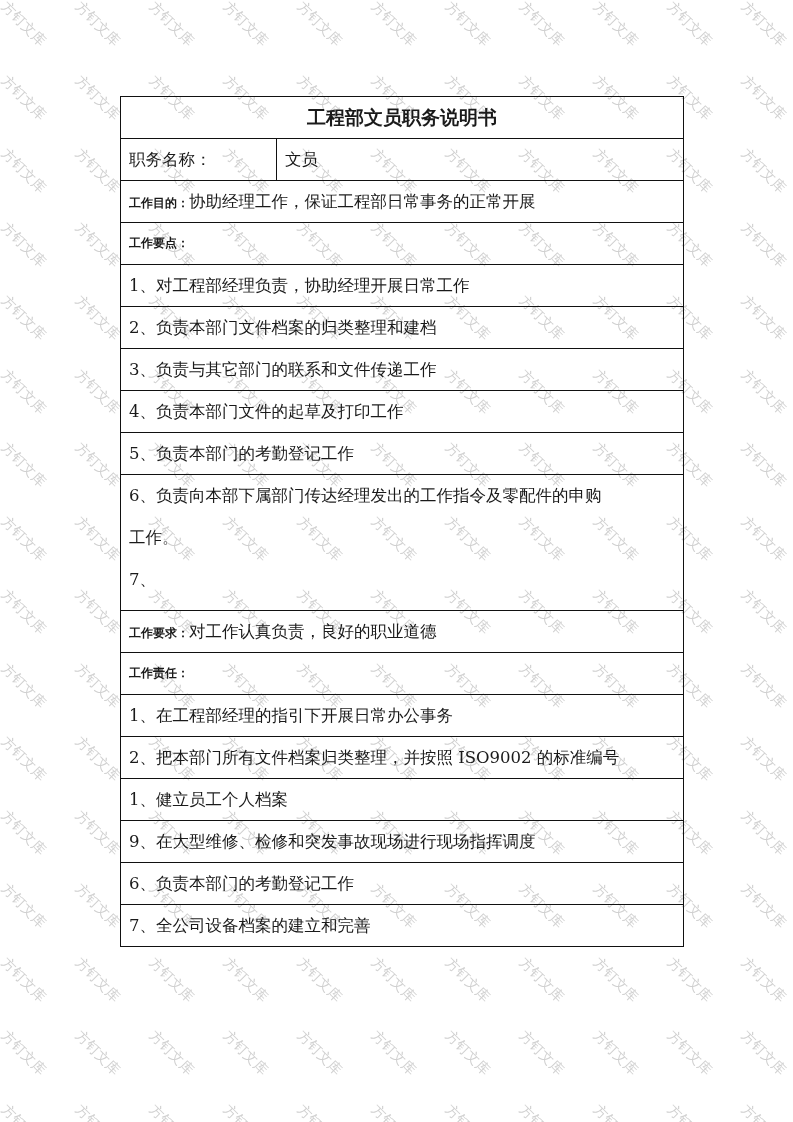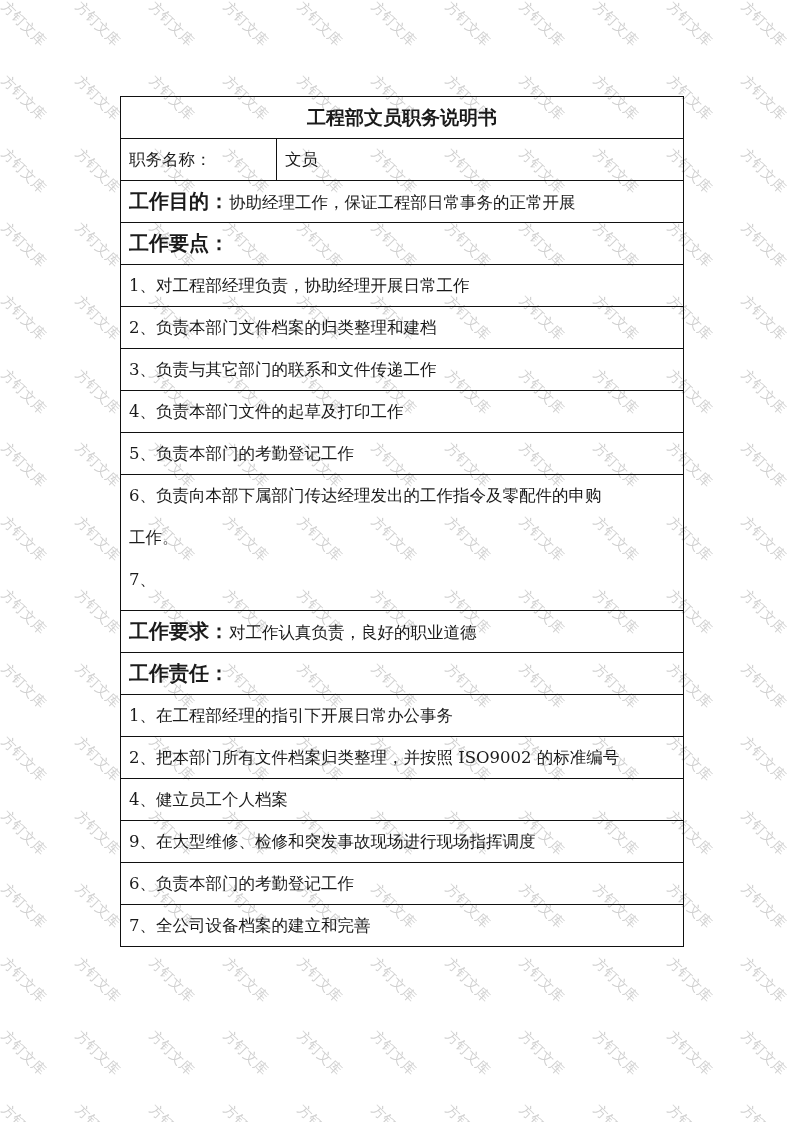--- a/index.html
+++ b/index.html
@@ -30,21 +30,21 @@
     border:1.2px solid #111;
     padding:0 0 0 8px;
     height:41px;
     vertical-align:middle;
     background:transparent;
     white-space:nowrap;
   }
   #doc-table td.title {
     text-align:center; font-weight:bold; font-family:"DejaVu Sans", sans-serif; font-size:19px; padding-left:0;
   }
-  .bold { font-weight:bold; font-family:"DejaVu Sans", sans-serif; font-size:20px; }
+  .bold { font-weight:bold; font-family:"DejaVu Sans", sans-serif; font-size:12px; }
   td.tall { height:126px !important; vertical-align:top !important; padding-top:9px !important; line-height:42px; white-space:normal !important; }
   td.tall div { line-height:42px; height:42px; }
   td.tall div.first { line-height:24px; height:33px; }
 </style>
 </head>
 <body>
 
 <div id="watermarks">
     <span class="wm" style="left: 10px; top: -2px; color: rgb(200, 200, 200);">方钉文库</span>
     <span class="wm" style="left: 84px; top: -2px; color: rgb(200, 200, 200);">方钉文库</span>
@@ -267,21 +267,21 @@
   <tr>
     <td colspan="2" class="bold">工作责任：</td>
   </tr>
   <tr>
         <td colspan="2">1、在工程部经理的指引下开展日常办公事务</td>
       </tr>
   <tr>
         <td colspan="2">2、把本部门所有文件档案归类整理，并按照 ISO9002 的标准编号</td>
       </tr>
   <tr>
-        <td colspan="2">4、健立员工个人档案</td>
+        <td colspan="2">1、健立员工个人档案</td>
       </tr>
   <tr>
         <td colspan="2">9、在大型维修、检修和突发事故现场进行现场指挥调度</td>
       </tr>
   <tr>
         <td colspan="2">6、负责本部门的考勤登记工作</td>
       </tr>
   <tr>
         <td colspan="2">7、全公司设备档案的建立和完善</td>
       </tr>

